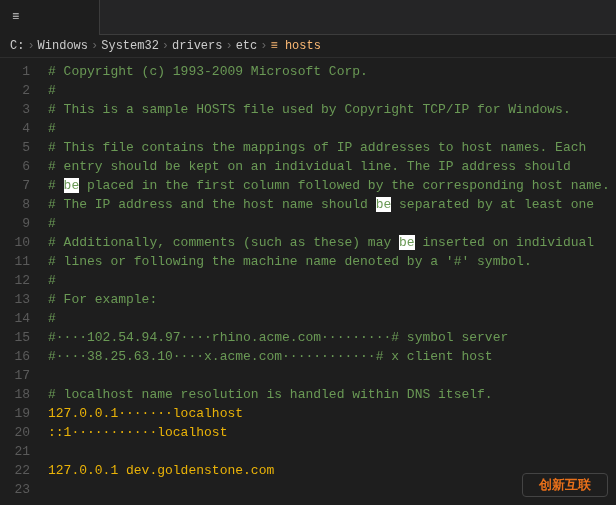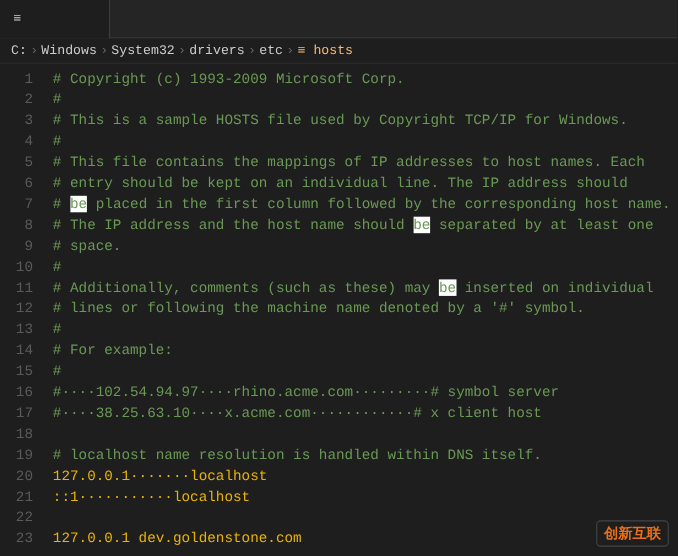--- a/index.html
+++ b/index.html
@@ -111,21 +111,21 @@
     }
 
     
     .watermark {
       position: absolute;
       bottom: 8px;
       right: 8px;
       background: rgba(30,30,30,0.85);
       border: 1px solid #444;
       border-radius: 4px;
-      padding: 2px 6px;
+      padding: 2px 16px;
       font-size: 11px;
       color: #aaa;
       display: flex;
       align-items: center;
       gap: 4px;
     }
     .watermark-logo {
       font-size: 13px;
       color: #e8701a;
       font-weight: bold;
@@ -184,21 +184,20 @@
     </div>
   <div class="code-area" id="code-area">
       <div class="code-line"># Copyright (c) 1993-2009 Microsoft Corp.</div>
       <div class="code-line">#</div>
       <div class="code-line"># This is a sample HOSTS file used by Copyright TCP/IP for Windows.</div>
       <div class="code-line">#</div>
       <div class="code-line"># This file contains the mappings of IP addresses to host names. Each</div>
       <div class="code-line"># entry should be kept on an individual line. The IP address should</div>
       <div class="code-line"># <span class="highlight">be</span> placed in the first column followed by the corresponding host name.</div>
       <div class="code-line"># The IP address and the host name should <span class="highlight">be</span> separated by at least one</div>
-      <div class="code-line"># space.</div>
       <div class="code-line">#</div>
       <div class="code-line"># Additionally, comments (such as these) may <span class="highlight">be</span> inserted on individual</div>
       <div class="code-line"># lines or following the machine name denoted by a '#' symbol.</div>
       <div class="code-line">#</div>
       <div class="code-line"># For example:</div>
       <div class="code-line">#</div>
       <div class="code-line">#····102.54.94.97····rhino.acme.com·········# symbol server</div>
       <div class="code-line">#····38.25.63.10····x.acme.com············# x client host</div>
       <div class="code-line normal"></div>
       <div class="code-line"># localhost name resolution is handled within DNS itself.</div>

